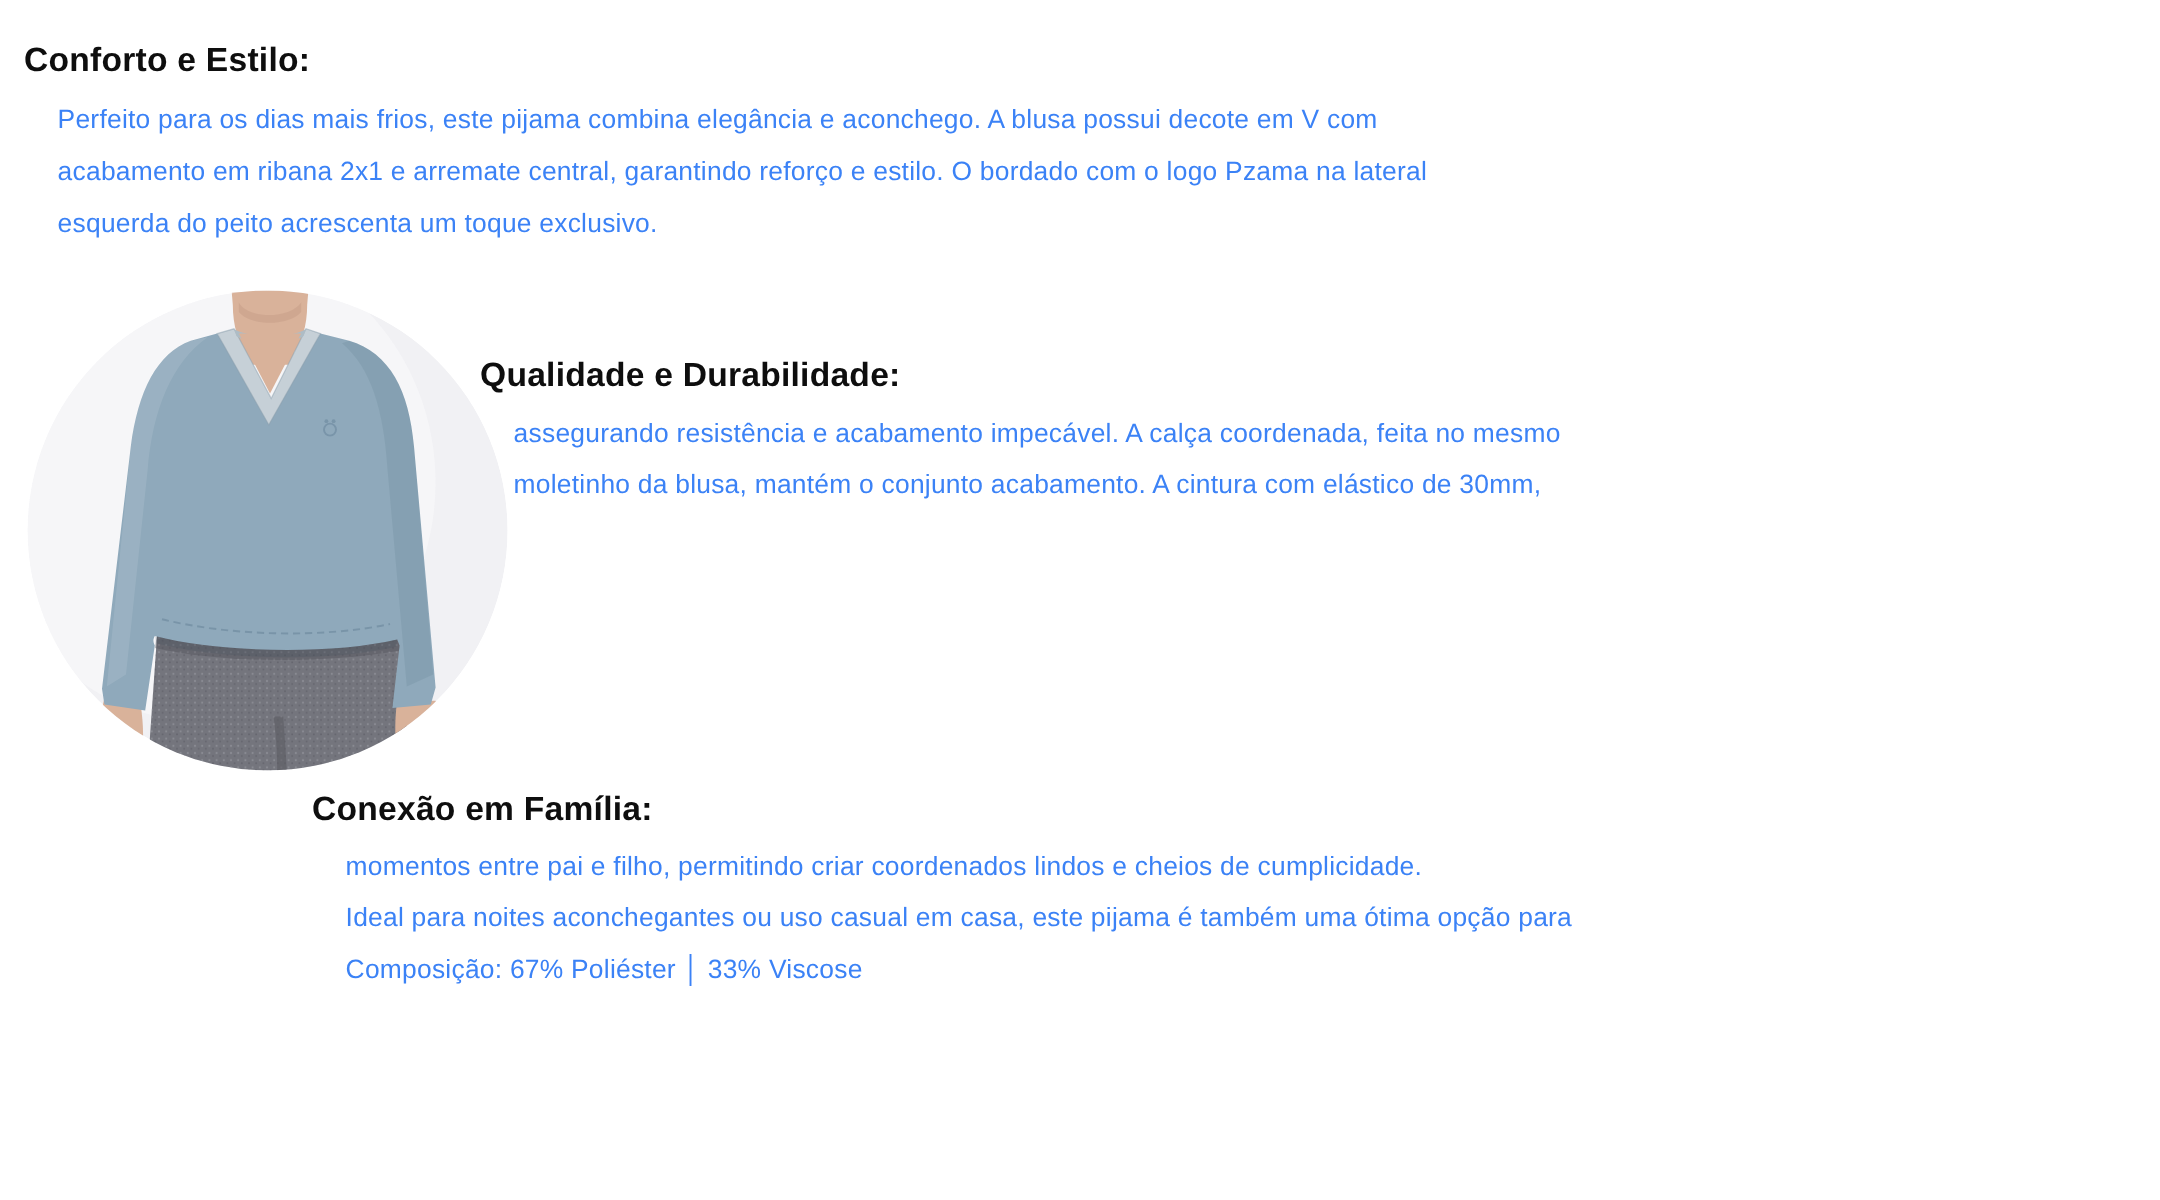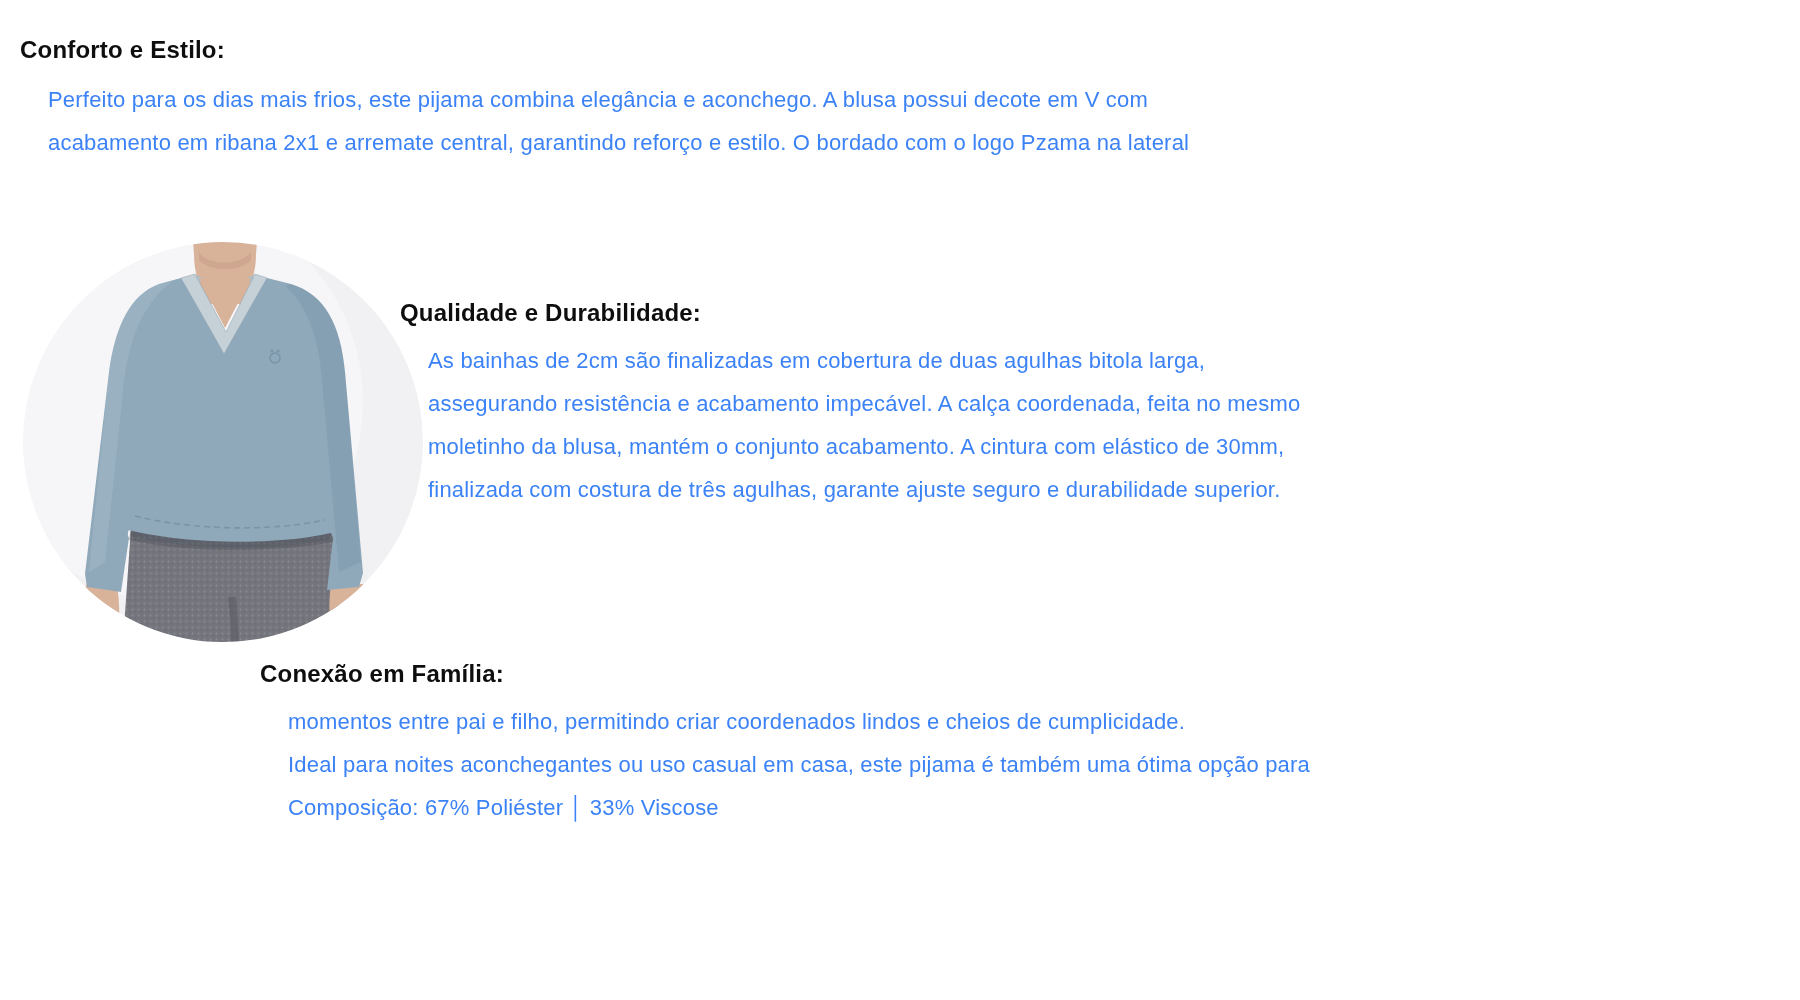--- a/index.html
+++ b/index.html
@@ -2,21 +2,21 @@
 <html><head>
 <meta charset="utf-8">
 <style>
   * { margin: 0; padding: 0; box-sizing: border-box; }
   html, body { width: 1800px; height: 1000px; background: #ffffff; overflow: hidden; }
   body { font-family: "Liberation Sans", sans-serif; position: relative; }
 
   .abs { position: absolute; }
 
   .heading {
-    font-size: 24px;
+    font-size: 28px;
     font-weight: 700;
     color: #0e0e0e;
     line-height: 44px;
     white-space: nowrap;
     letter-spacing: 0.2px;
   }
   .bodyline {
     font-size: 22px;
     font-weight: 400;
     color: #3b82f6;
@@ -39,20 +39,21 @@
   #photo-wrap svg { display: block; width: 400px; height: 400px; }
 </style>
 </head>
 <body>
 
 <div class="abs" id="section-conforto">
   <div class="heading">Conforto e Estilo:</div>
   <div class="lines">
     <div class="bodyline">Perfeito para os dias mais frios, este pijama combina elegância e aconchego. A blusa possui decote em V com</div>
     <div class="bodyline">acabamento em ribana 2x1 e arremate central, garantindo reforço e estilo. O bordado com o logo Pzama na lateral</div>
+    <div class="bodyline">esquerda do peito acrescenta um toque exclusivo.</div>
   </div>
 </div>
 
 <div class="abs" id="photo-wrap">
   <svg viewBox="0 0 400 400" role="img">
     <defs>
       <clipPath id="circleClip">
           <circle cx="200" cy="200" r="200"></circle>
         </clipPath>
       <pattern id="marl" width="6" height="6" patternUnits="userSpaceOnUse">
@@ -119,24 +120,22 @@
         <circle cx="249" cy="109" r="1.6" fill="#6E8AA0"></circle>
         <circle cx="255" cy="109" r="1.6" fill="#6E8AA0"></circle>
       </g>
     </g>
   </svg>
 </div>
 
 <div class="abs" id="section-qualidade">
   <div class="heading">Qualidade e Durabilidade:</div>
   <div class="lines">
-    <div class="bodyline">As bainhas de 2cm são finalizadas em cobertura de duas agulhas bitola larga,</div>
     <div class="bodyline">assegurando resistência e acabamento impecável. A calça coordenada, feita no mesmo</div>
     <div class="bodyline">moletinho da blusa, mantém o conjunto acabamento. A cintura com elástico de 30mm,</div>
-    <div class="bodyline">finalizada com costura de três agulhas, garante ajuste seguro e durabilidade superior.</div>
   </div>
 </div>
 
 <div class="abs" id="section-conexao">
   <div class="heading">Conexão em Família:</div>
   <div class="lines">
     <div class="bodyline">momentos entre pai e filho, permitindo criar coordenados lindos e cheios de cumplicidade.</div>
     <div class="bodyline">Ideal para noites aconchegantes ou uso casual em casa, este pijama é também uma ótima opção para</div>
     <div class="bodyline">Composição: 67% Poliéster │ 33% Viscose</div>
   </div>

